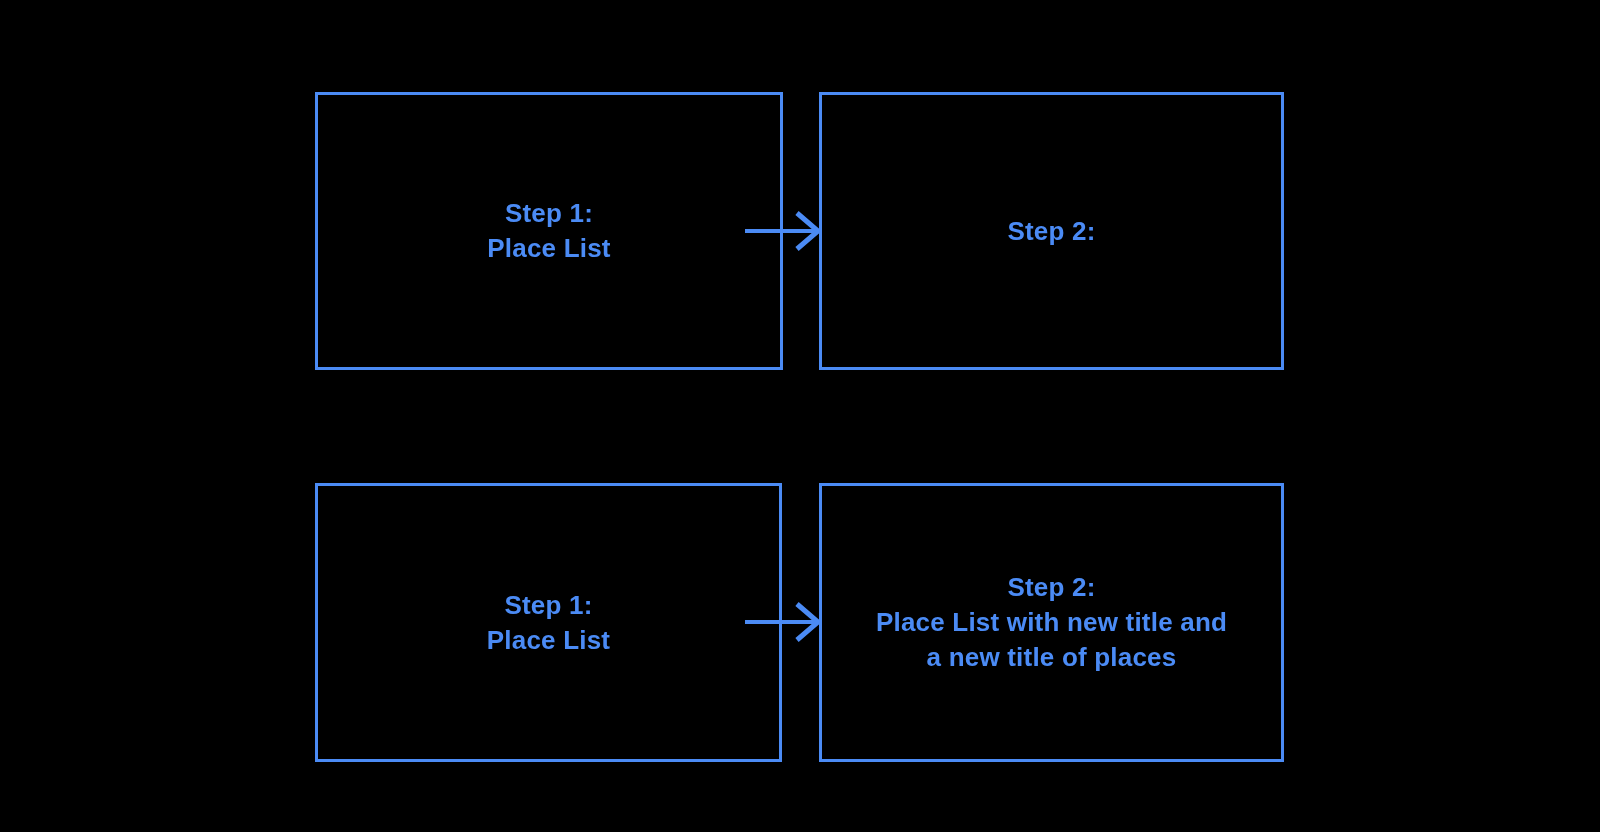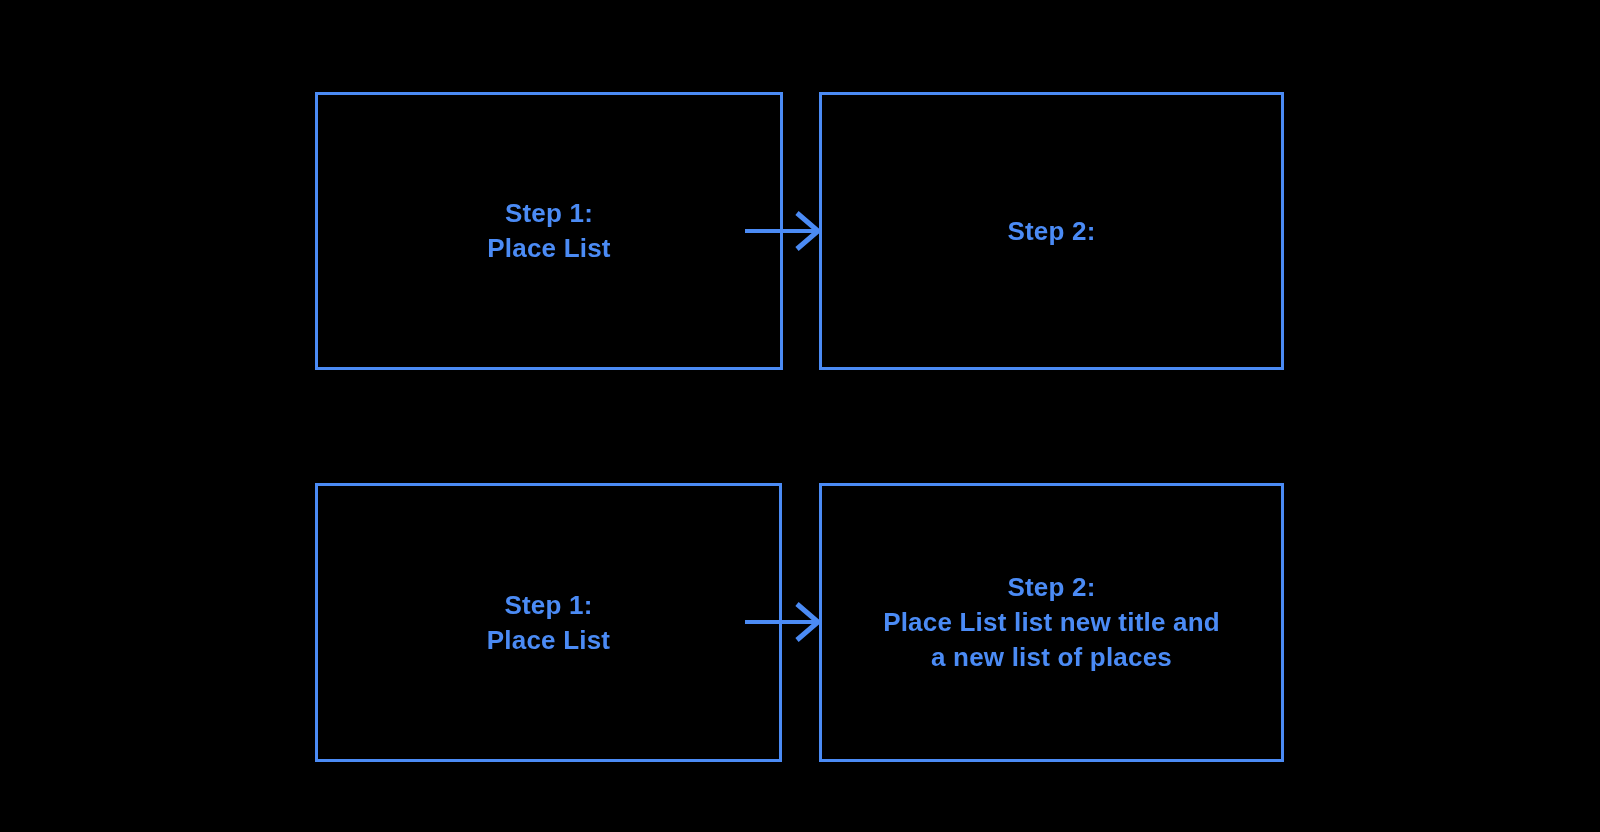--- a/index.html
+++ b/index.html
@@ -71,22 +71,22 @@
   <div class="node node-bottom-left">
     <div class="node-label">
       <span class="line">Step 1:</span>
       <span class="line">Place List</span>
     </div>
   </div>
 
   <div class="node node-bottom-right">
     <div class="node-label">
       <span class="line">Step 2:</span>
-      <span class="line">Place List list new title and</span>
-      <span class="line">a new list of places</span>
+      <span class="line">Place List with new title and</span>
+      <span class="line">a new title of places</span>
     </div>
   </div>
 
   <svg class="arrows-layer" viewBox="0 0 1600 832" xmlns="http://www.w3.org/2000/svg">
     <g>
       <line x1="745" y1="231" x2="816" y2="231" stroke-width="4" fill="none" stroke="#4B8BF5"></line>
       <polyline points="797,213 818,231 797,249" stroke-width="5" fill="none" stroke="#4B8BF5"></polyline>
     </g>
     <g>
       <line x1="745" y1="622" x2="816" y2="622" stroke-width="4" fill="none" stroke="#4B8BF5"></line>

